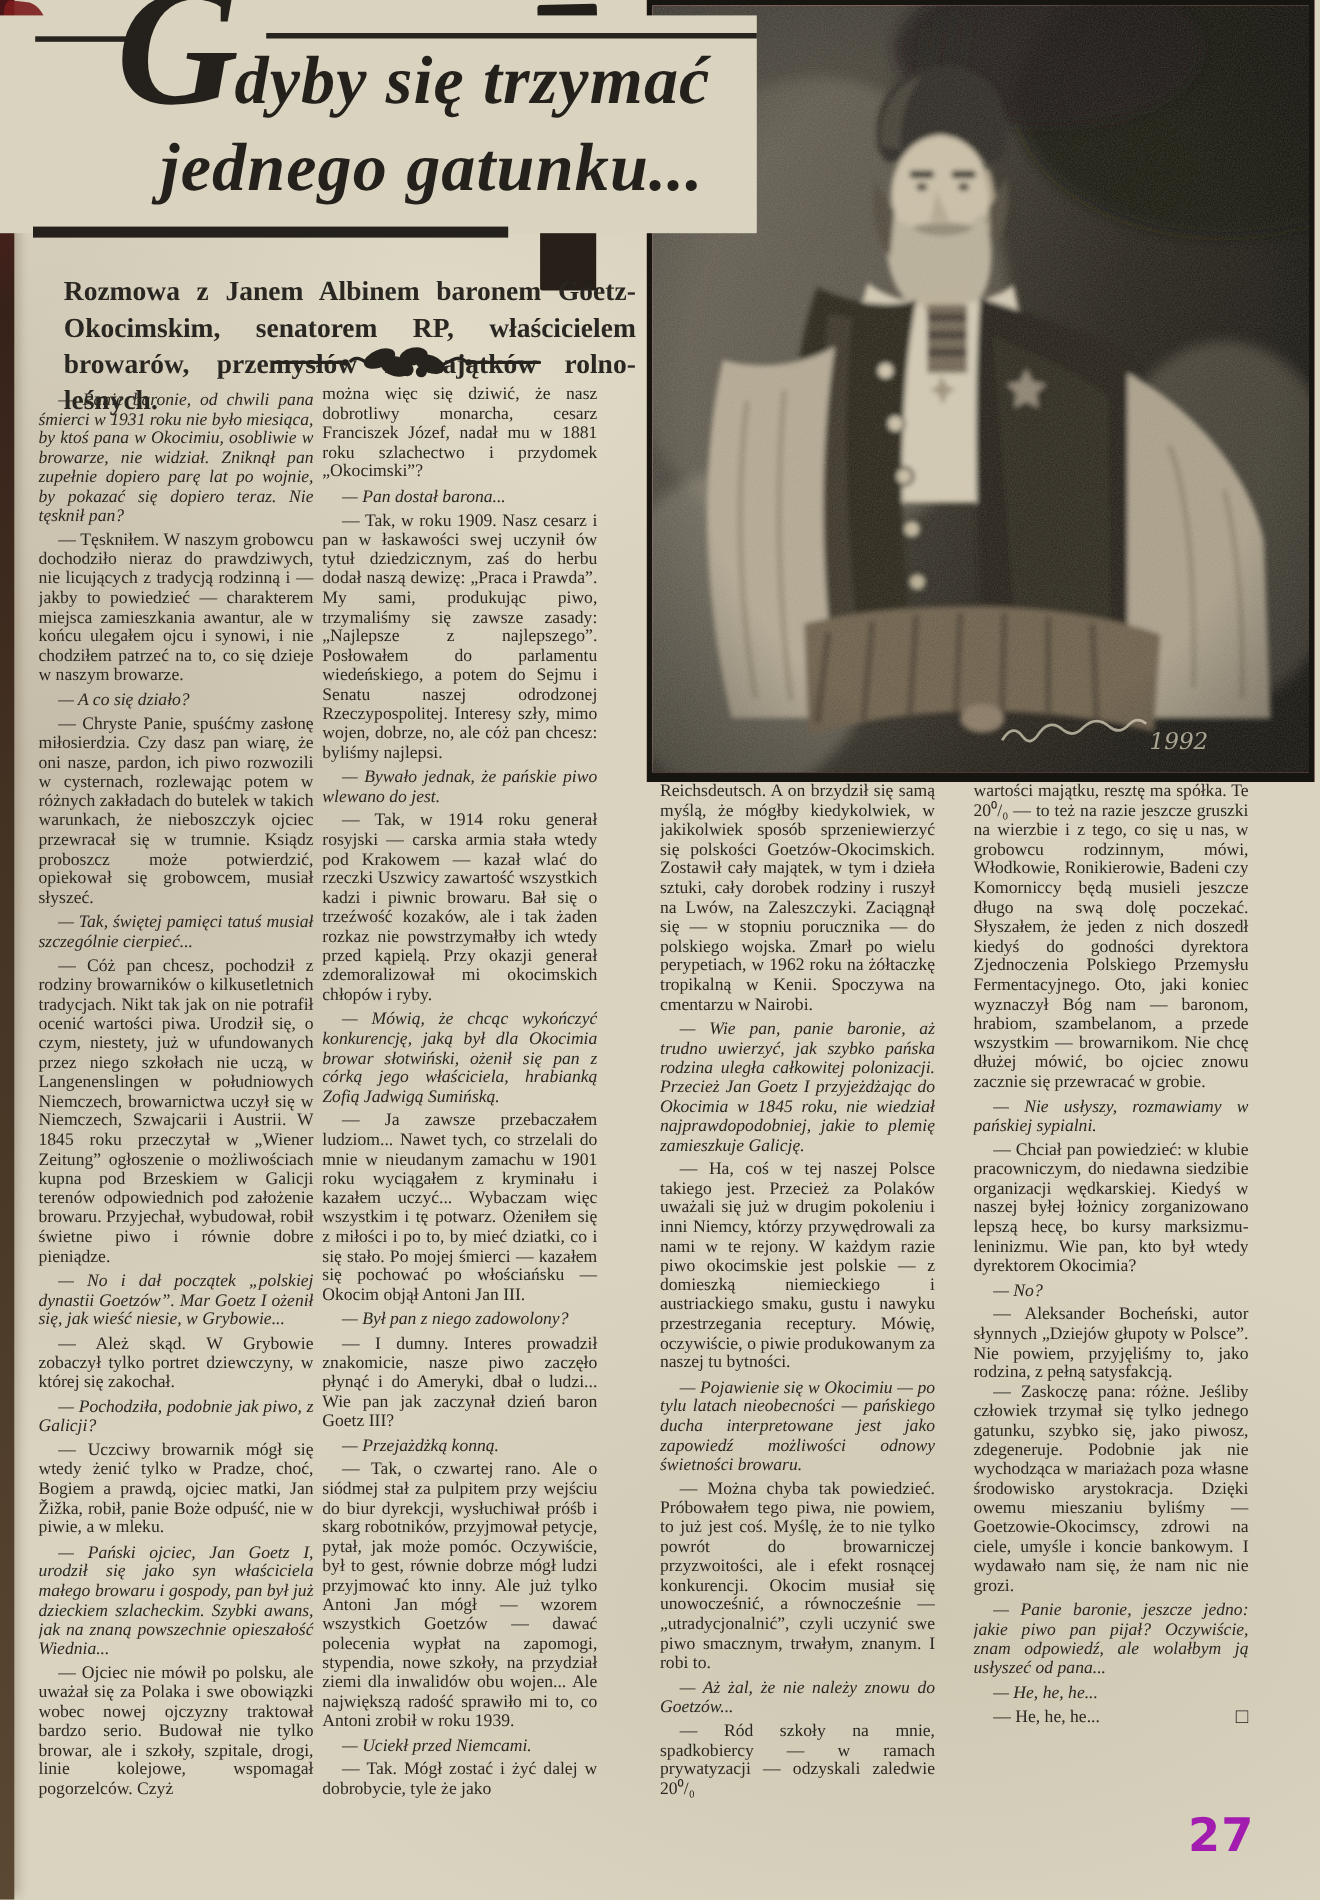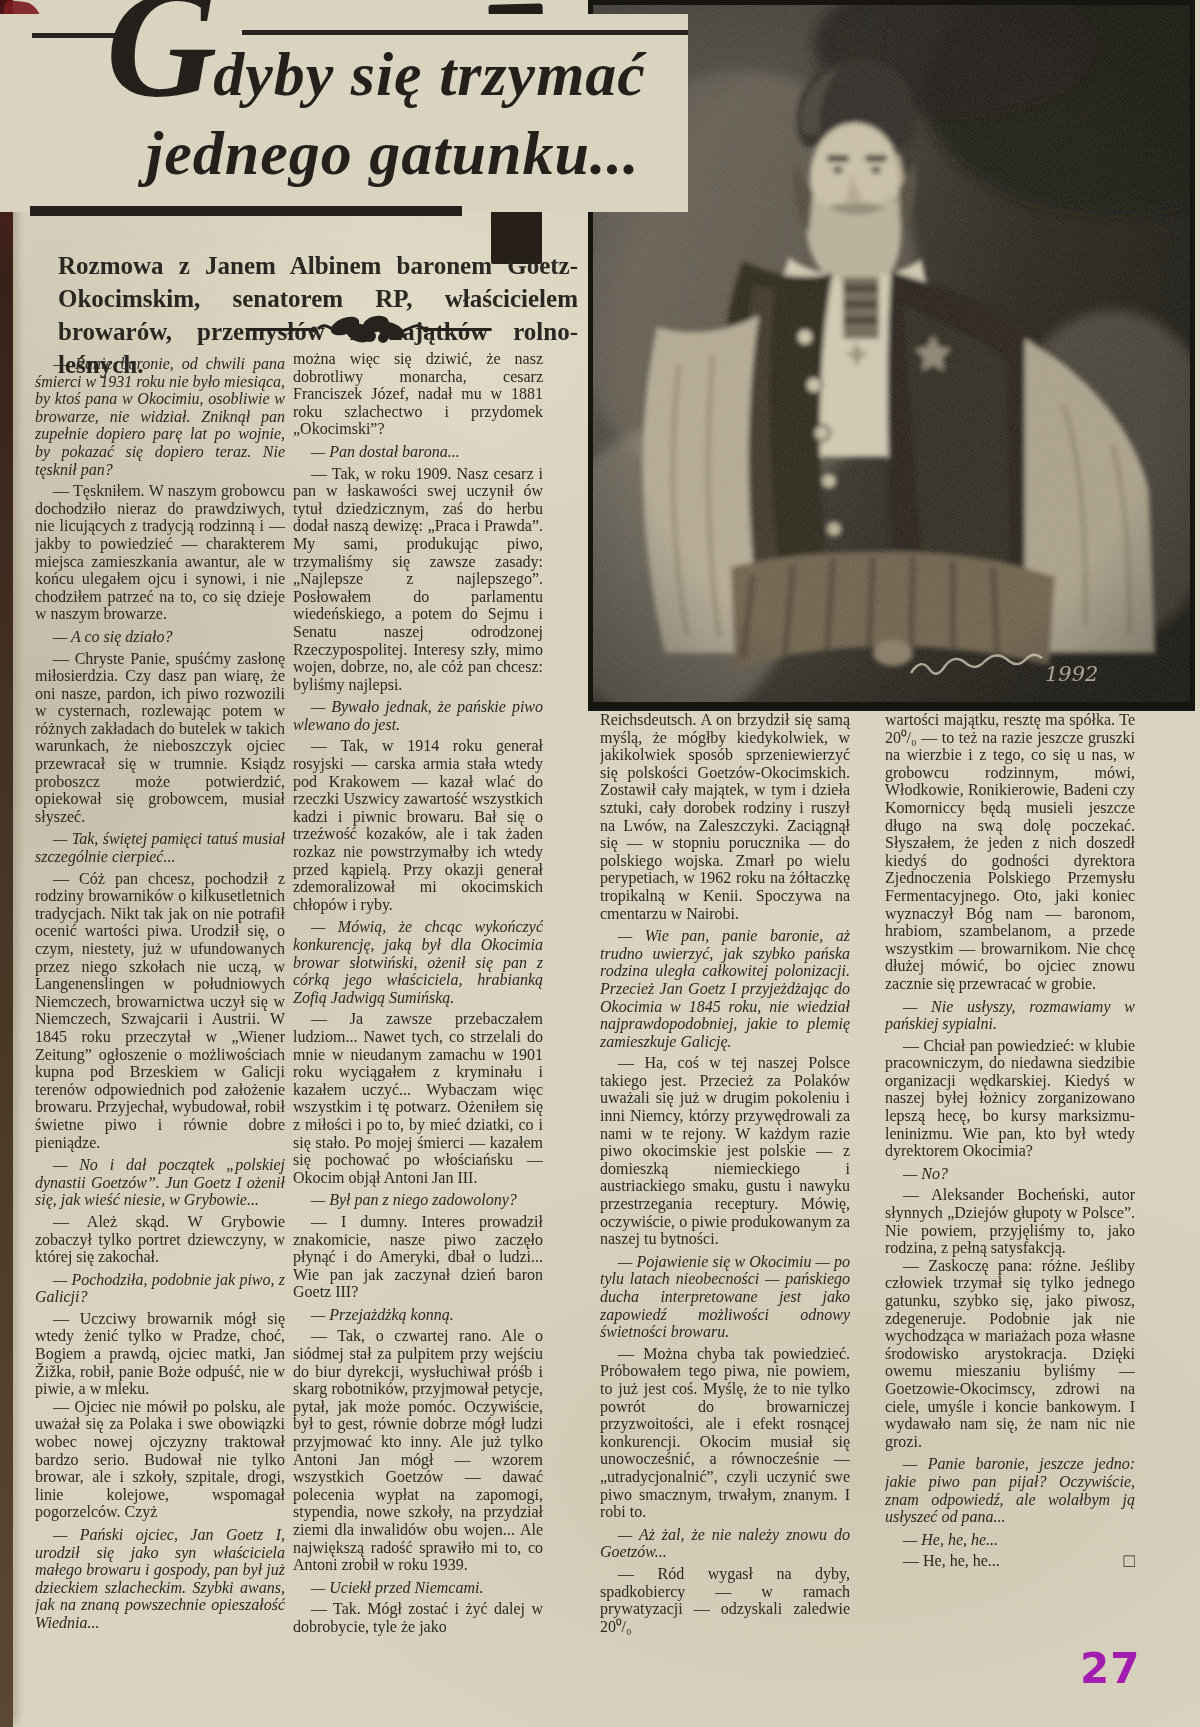--- a/index.html
+++ b/index.html
@@ -183,26 +183,26 @@
   </g>
 </svg>
 
 <div class="col col-1">
     <p class="para q">— Panie baronie, od chwili pana śmierci w 1931 roku nie było miesiąca, by ktoś pana w Okocimiu, osobliwie w browarze, nie widział. Zniknął pan zupełnie dopiero parę lat po wojnie, by pokazać się dopiero teraz. Nie tęsknił pan?</p>
     <p class="para a">— Tęskniłem. W naszym grobowcu dochodziło nieraz do prawdziwych, nie licujących z tradycją rodzinną i — jakby to powiedzieć — charakterem miejsca zamieszkania awantur, ale w końcu ulegałem ojcu i synowi, i nie chodziłem patrzeć na to, co się dzieje w naszym browarze.</p>
     <p class="para q">— A co się działo?</p>
     <p class="para a">— Chryste Panie, spuśćmy zasłonę miłosierdzia. Czy dasz pan wiarę, że oni nasze, pardon, ich piwo rozwozili w cysternach, rozlewając potem w różnych zakładach do butelek w takich warunkach, że nieboszczyk ojciec przewracał się w trumnie. Ksiądz proboszcz może potwierdzić, opiekował się grobowcem, musiał słyszeć.</p>
     <p class="para q">— Tak, świętej pamięci tatuś musiał szczególnie cierpieć...</p>
     <p class="para a">— Cóż pan chcesz, pochodził z rodziny browarników o kilkusetletnich tradycjach. Nikt tak jak on nie potrafił ocenić wartości piwa. Urodził się, o czym, niestety, już w ufundowanych przez niego szkołach nie uczą, w Langenenslingen w południowych Niemczech, browarnictwa uczył się w Niemczech, Szwajcarii i Austrii. W 1845 roku przeczytał w „Wiener Zeitung” ogłoszenie o możliwościach kupna pod Brzeskiem w Galicji terenów odpowiednich pod założenie browaru. Przyjechał, wybudował, robił świetne piwo i równie dobre pieniądze.</p>
-    <p class="para q">— No i dał początek „polskiej dynastii Goetzów”. Jun Goetz I ożenił się, jak wieść niesie, w Grybowie...</p>
+    <p class="para q">— No i dał początek „polskiej dynastii Goetzów”. Mar Goetz I ożenił się, jak wieść niesie, w Grybowie...</p>
     <p class="para a">— Ależ skąd. W Grybowie zobaczył tylko portret dziewczyny, w której się zakochał.</p>
     <p class="para q">— Pochodziła, podobnie jak piwo, z Galicji?</p>
     <p class="para a">— Uczciwy browarnik mógł się wtedy żenić tylko w Pradze, choć, Bogiem a prawdą, ojciec matki, Jan Žižka, robił, panie Boże odpuść, nie w piwie, a w mleku.</p>
+    <p class="para q">— Pański ojciec, Jan Goetz I, urodził się jako syn właściciela małego browaru i gospody, pan był już dzieckiem szlacheckim. Szybki awans, jak na znaną powszechnie opieszałość Wiednia...</p>
     <p class="para a">— Ojciec nie mówił po polsku, ale uważał się za Polaka i swe obowiązki wobec nowej ojczyzny traktował bardzo serio. Budował nie tylko browar, ale i szkoły, szpitale, drogi, linie kolejowe, wspomagał pogorzelców. Czyż</p>
-    <p class="para q">— Pański ojciec, Jan Goetz I, urodził się jako syn właściciela małego browaru i gospody, pan był już dzieckiem szlacheckim. Szybki awans, jak na znaną powszechnie opieszałość Wiednia...</p>
   </div>
 <div class="col col-2">
     <p class="para a cont">można więc się dziwić, że nasz dobrotliwy monarcha, cesarz Franciszek Józef, nadał mu w 1881 roku szlachectwo i przydomek „Okocimski”?</p>
     <p class="para q">— Pan dostał barona...</p>
     <p class="para a">— Tak, w roku 1909. Nasz cesarz i pan w łaskawości swej uczynił ów tytuł dziedzicznym, zaś do herbu dodał naszą dewizę: „Praca i Prawda”. My sami, produkując piwo, trzymaliśmy się zawsze zasady: „Najlepsze z najlepszego”. Posłowałem do parlamentu wiedeńskiego, a potem do Sejmu i Senatu naszej odrodzonej Rzeczypospolitej. Interesy szły, mimo wojen, dobrze, no, ale cóż pan chcesz: byliśmy najlepsi.</p>
     <p class="para q">— Bywało jednak, że pańskie piwo wlewano do jest.</p>
     <p class="para a">— Tak, w 1914 roku generał rosyjski — carska armia stała wtedy pod Krakowem — kazał wlać do rzeczki Uszwicy zawartość wszystkich kadzi i piwnic browaru. Bał się o trzeźwość kozaków, ale i tak żaden rozkaz nie powstrzymałby ich wtedy przed kąpielą. Przy okazji generał zdemoralizował mi okocimskich chłopów i ryby.</p>
     <p class="para q">— Mówią, że chcąc wykończyć konkurencję, jaką był dla Okocimia browar słotwiński, ożenił się pan z córką jego właściciela, hrabianką Zofią Jadwigą Sumińską.</p>
     <p class="para a">— Ja zawsze przebaczałem ludziom... Nawet tych, co strzelali do mnie w nieudanym zamachu w 1901 roku wyciągałem z kryminału i kazałem uczyć... Wybaczam więc wszystkim i tę potwarz. Ożeniłem się z miłości i po to, by mieć dziatki, co i się stało. Po mojej śmierci — kazałem się pochować po włościańsku — Okocim objął Antoni Jan III.</p>
     <p class="para q">— Był pan z niego zadowolony?</p>
@@ -212,21 +212,21 @@
     <p class="para q">— Uciekł przed Niemcami.</p>
     <p class="para a">— Tak. Mógł zostać i żyć dalej w dobrobycie, tyle że jako</p>
   </div>
 <div class="col col-3">
     <p class="para a cont">Reichsdeutsch. A on brzydził się samą myślą, że mógłby kiedykolwiek, w jakikolwiek sposób sprzeniewierzyć się polskości Goetzów-Okocimskich. Zostawił cały majątek, w tym i dzieła sztuki, cały dorobek rodziny i ruszył na Lwów, na Zaleszczyki. Zaciągnął się — w stopniu porucznika — do polskiego wojska. Zmarł po wielu perypetiach, w 1962 roku na żółtaczkę tropikalną w Kenii. Spoczywa na cmentarzu w Nairobi.</p>
     <p class="para q">— Wie pan, panie baronie, aż trudno uwierzyć, jak szybko pańska rodzina uległa całkowitej polonizacji. Przecież Jan Goetz I przyjeżdżając do Okocimia w 1845 roku, nie wiedział najprawdopodobniej, jakie to plemię zamieszkuje Galicję.</p>
     <p class="para a">— Ha, coś w tej naszej Polsce takiego jest. Przecież za Polaków uważali się już w drugim pokoleniu i inni Niemcy, którzy przywędrowali za nami w te rejony. W każdym razie piwo okocimskie jest polskie — z domieszką niemieckiego i austriackiego smaku, gustu i nawyku przestrzegania receptury. Mówię, oczywiście, o piwie produkowanym za naszej tu bytności.</p>
     <p class="para q">— Pojawienie się w Okocimiu — po tylu latach nieobecności — pańskiego ducha interpretowane jest jako zapowiedź możliwości odnowy świetności browaru.</p>
     <p class="para a">— Można chyba tak powiedzieć. Próbowałem tego piwa, nie powiem, to już jest coś. Myślę, że to nie tylko powrót do browarniczej przyzwoitości, ale i efekt rosnącej konkurencji. Okocim musiał się unowocześnić, a równocześnie — „utradycjonalnić”, czyli uczynić swe piwo smacznym, trwałym, znanym. I robi to.</p>
     <p class="para q">— Aż żal, że nie należy znowu do Goetzów...</p>
-    <p class="para a">— Ród wygasł na dyby, spadkobiercy — w ramach prywatyzacji — odzyskali zaledwie 20⁰/₀</p>
+    <p class="para a">— Ród szkoły na mnie, spadkobiercy — w ramach prywatyzacji — odzyskali zaledwie 20⁰/₀</p>
   </div>
 <div class="col col-4">
     <p class="para a cont">wartości majątku, resztę ma spółka. Te 20⁰/₀ — to też na razie jeszcze gruszki na wierzbie i z tego, co się u nas, w grobowcu rodzinnym, mówi, Włodkowie, Ronikierowie, Badeni czy Komorniccy będą musieli jeszcze długo na swą dolę poczekać. Słyszałem, że jeden z nich doszedł kiedyś do godności dyrektora Zjednoczenia Polskiego Przemysłu Fermentacyjnego. Oto, jaki koniec wyznaczył Bóg nam — baronom, hrabiom, szambelanom, a przede wszystkim — browarnikom. Nie chcę dłużej mówić, bo ojciec znowu zacznie się przewracać w grobie.</p>
     <p class="para q">— Nie usłyszy, rozmawiamy w pańskiej sypialni.</p>
     <p class="para a">— Chciał pan powiedzieć: w klubie pracowniczym, do niedawna siedzibie organizacji wędkarskiej. Kiedyś w naszej byłej łożnicy zorganizowano lepszą hecę, bo kursy marksizmu-leninizmu. Wie pan, kto był wtedy dyrektorem Okocimia?</p>
     <p class="para q">— No?</p>
     <p class="para a">— Aleksander Bocheński, autor słynnych „Dziejów głupoty w Polsce”. Nie powiem, przyjęliśmy to, jako rodzina, z pełną satysfakcją.</p>
     <p class="para a">— Zaskoczę pana: różne. Jeśliby człowiek trzymał się tylko jednego gatunku, szybko się, jako piwosz, zdegeneruje. Podobnie jak nie wychodząca w mariażach poza własne środowisko arystokracja. Dzięki owemu mieszaniu byliśmy — Goetzowie-Okocimscy, zdrowi na ciele, umyśle i koncie bankowym. I wydawało nam się, że nam nic nie grozi.</p>
     <p class="para q">— Panie baronie, jeszcze jedno: jakie piwo pan pijał? Oczywiście, znam odpowiedź, ale wolałbym ją usłyszeć od pana...</p>
     <p class="para q">— He, he, he...</p>

